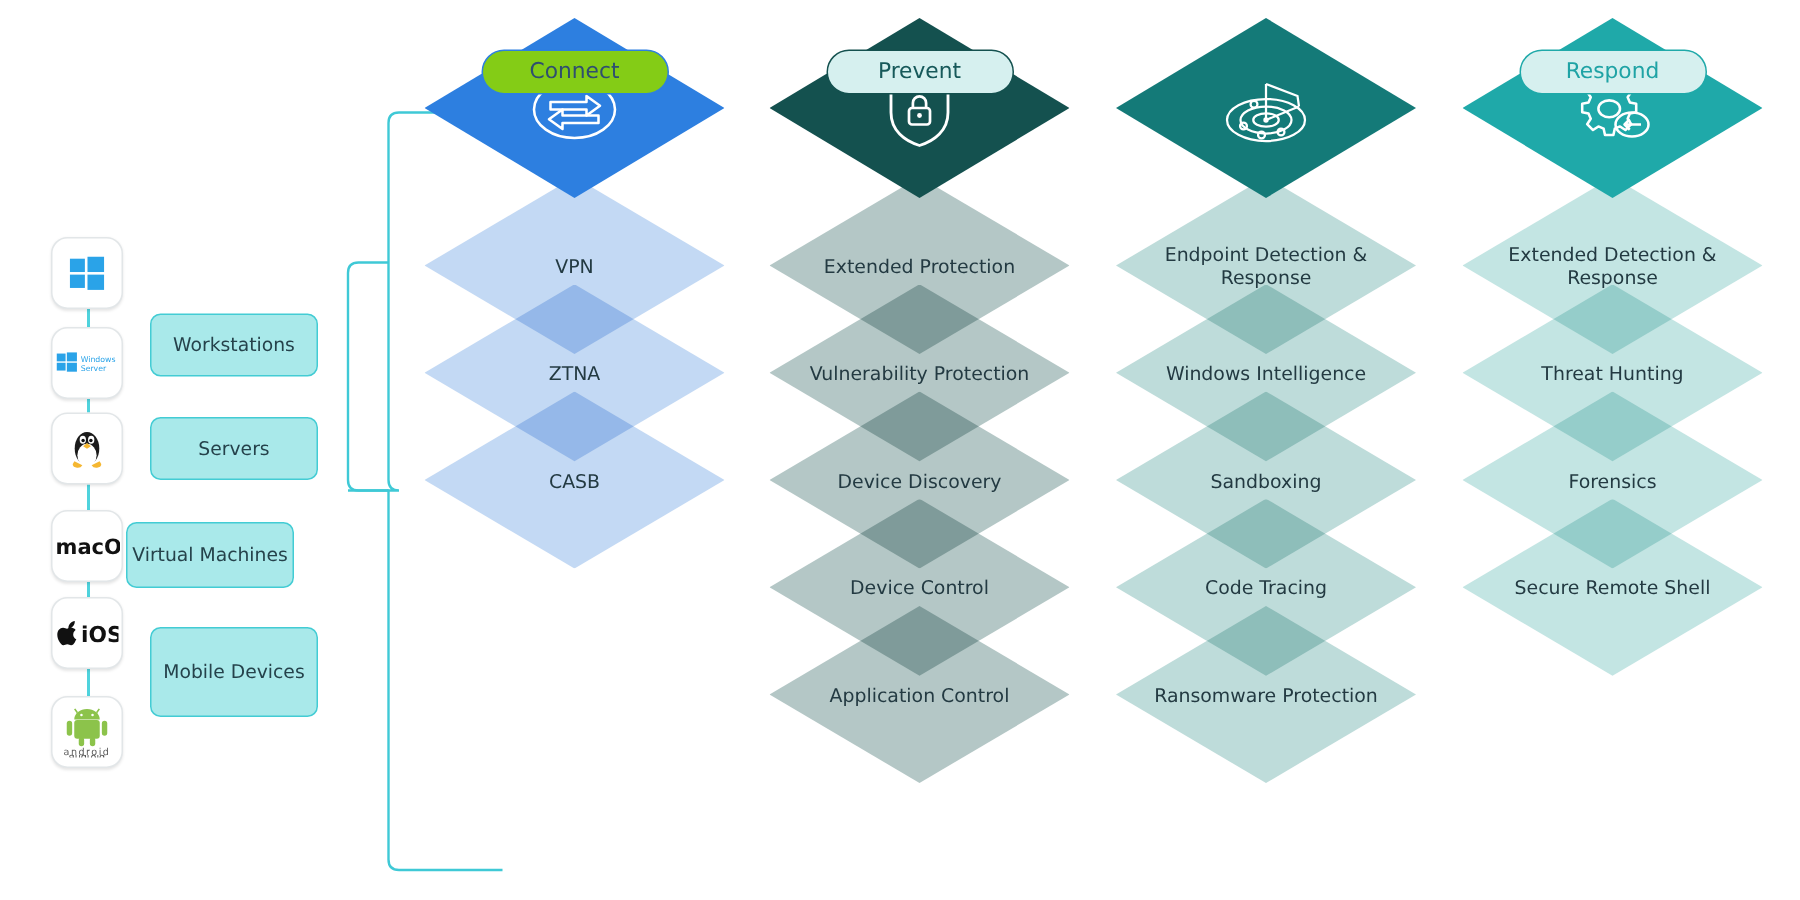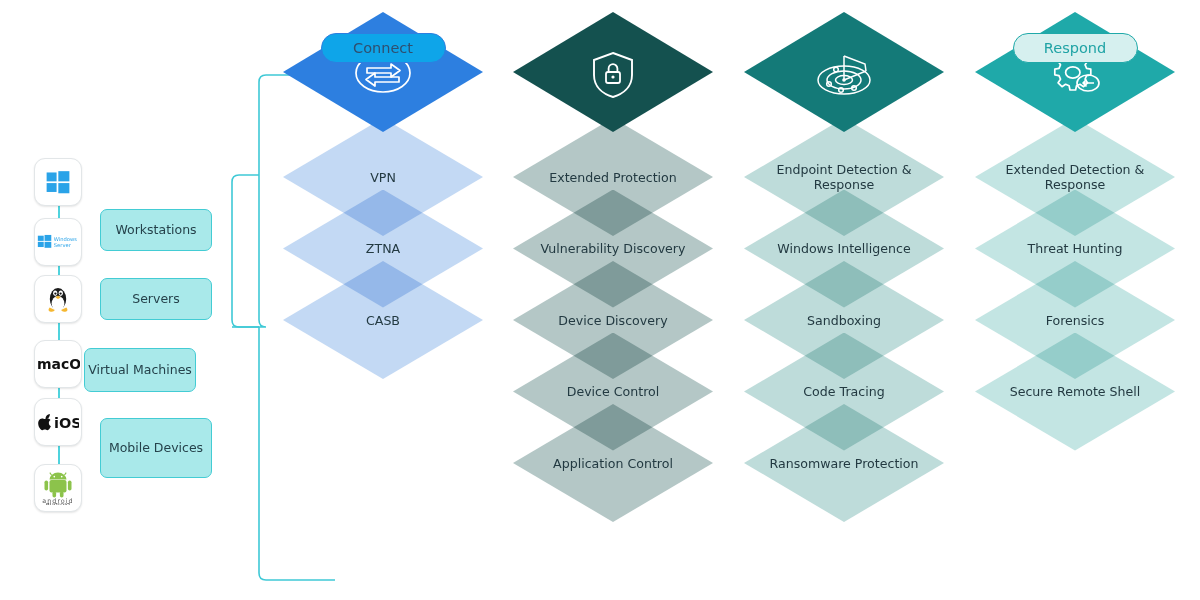--- a/index.html
+++ b/index.html
@@ -175,48 +175,51 @@
           <span>CASB</span>
         </div>
         <div class="dia head" style="top: 12px; background: rgb(45, 127, 224); z-index: 30;"></div>
         <div class="icon-wrap" style="left: 0px; top: 50px; width: 200px; display: flex; justify-content: center;">
           <svg width="60" height="46" viewBox="0 0 60 46">
             <ellipse cx="30" cy="23" rx="27" ry="19" fill="none" stroke="#fff" stroke-width="1.7"></ellipse>
             <path d="M14 18 h24 v-4 l9 6.5 -9 6.5 v-4 H14 z" fill="none" stroke="#fff" stroke-width="1.7" stroke-linejoin="round"></path>
             <path d="M46 29 H22 v-4 l-9 6.5 9 6.5 v-4 h24 z" fill="none" stroke="#fff" stroke-width="1.7" stroke-linejoin="round" transform="translate(0,-2)"></path>
           </svg>
         </div>
-        <div class="pill" style="width: 125px; left: 37.5px; top: 33px; background: #0ea5e9; border: 1.5px solid rgb(45, 127, 224); color: rgb(47, 79, 111);">
+        <div class="pill" style="width: 125px; left: 37.5px; top: 33px; background: #84cc16; border: 1.5px solid rgb(45, 127, 224); color: rgb(47, 79, 111);">
           <span>Connect</span>
         </div>
       </div>
       <div class="col" style="left: 513px;">
         <div class="dia" style="top: 118px; background: rgb(180, 199, 198); mix-blend-mode: multiply; z-index: 10;">
           <span>Extended Protection</span>
         </div>
         <div class="dia" style="top: 189.5px; background: rgb(180, 199, 198); mix-blend-mode: multiply; z-index: 11;">
-          <span>Vulnerability Discovery</span>
+          <span>Vulnerability Protection</span>
         </div>
         <div class="dia" style="top: 261px; background: rgb(180, 199, 198); mix-blend-mode: multiply; z-index: 12;">
           <span>Device Discovery</span>
         </div>
         <div class="dia" style="top: 332.5px; background: rgb(180, 199, 198); mix-blend-mode: multiply; z-index: 13;">
           <span>Device Control</span>
         </div>
         <div class="dia" style="top: 404px; background: rgb(180, 199, 198); mix-blend-mode: multiply; z-index: 14;">
           <span>Application Control</span>
         </div>
         <div class="dia head" style="top: 12px; background: rgb(20, 81, 79); z-index: 30;"></div>
         <div class="icon-wrap" style="left: 0px; top: 50px; width: 200px; display: flex; justify-content: center;">
           <svg width="46" height="50" viewBox="0 0 46 50">
             <path d="M23 3 L42 10 v15 c0 12-9 19-19 22 C13 44 4 37 4 25 V10 z" fill="none" stroke="#fff" stroke-width="1.9"></path>
             <rect x="16" y="22" width="14" height="11" rx="2" fill="none" stroke="#fff" stroke-width="1.8"></rect>
             <path d="M18.6 22 v-3.4 a4.4 4.4 0 0 1 8.8 0 V22" fill="none" stroke="#fff" stroke-width="1.8"></path>
             <circle cx="23" cy="27" r="1.6" fill="#fff"></circle>
           </svg>
+        </div>
+        <div class="pill" style="width: 125px; left: 37.5px; top: 33px; background: rgb(214, 240, 239); border: 1.5px solid rgb(20, 81, 79); color: rgb(23, 89, 90);">
+          <span>Prevent</span>
         </div>
       </div>
       <div class="col" style="left: 744px;">
         <div class="dia" style="top: 118px; background: rgb(190, 220, 218); mix-blend-mode: multiply; z-index: 10;">
           <span>Endpoint Detection &amp; Response</span>
         </div>
         <div class="dia" style="top: 189.5px; background: rgb(190, 220, 218); mix-blend-mode: multiply; z-index: 11;">
           <span>Windows Intelligence</span>
         </div>
         <div class="dia" style="top: 261px; background: rgb(190, 220, 218); mix-blend-mode: multiply; z-index: 12;">

